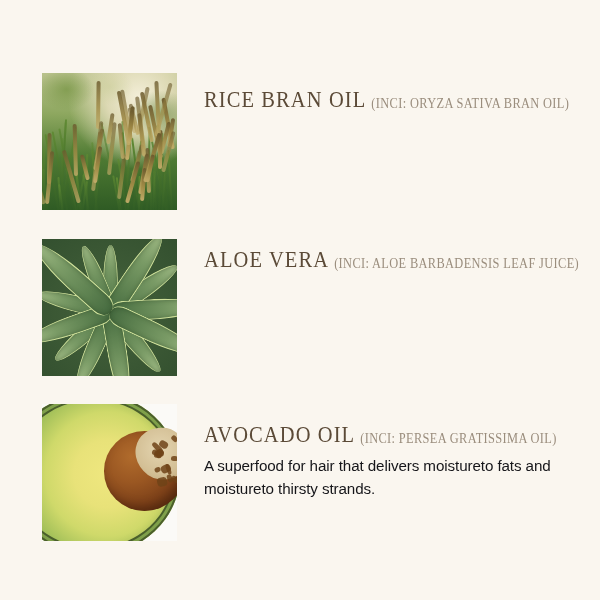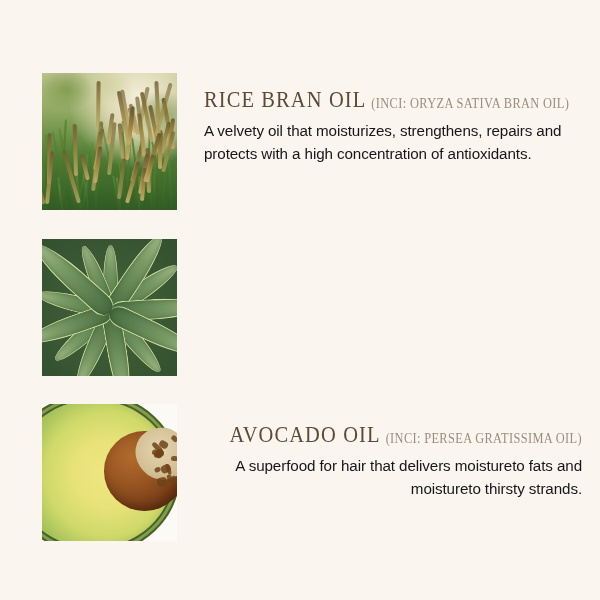--- a/index.html
+++ b/index.html
@@ -17,21 +17,21 @@
   #row-2{top:404px;}
 
   .thumb{
     width:135px;height:137px;flex:0 0 135px;
     position:relative;overflow:hidden;
     background:#e9e4d8;
   }
 
   .copy{margin-left:27px;padding-top:18px;width:378px;}
   #row-1 .copy{padding-top:12px;}
-  #row-2 .copy{padding-top:22px;text-align:right;}
+  #row-2 .copy{padding-top:22px;}
 
   .headline{
     margin:0 0 6px 0;
     line-height:1.05;
     white-space:nowrap;
   }
   .title{
     font-family:"Liberation Serif", serif;
     font-weight:400;
     font-size:20.5px;
@@ -220,21 +220,20 @@
           <div class="spike" style="height: 36.7011px; left: 50.6596px; bottom: 26.8806px; transform: rotate(8.34259deg); opacity: 0.96;"></div>
           <div class="spike" style="height: 35.9656px; left: 79.1581px; bottom: 51.1095px; transform: rotate(-5.37049deg); opacity: 0.78;"></div>
           <div class="spike" style="height: 55.0756px; left: 85.0522px; bottom: 64.6958px; transform: rotate(-10.826deg); opacity: 0.86;"></div>
           <div class="spike" style="height: 32.6078px; left: 85.0973px; bottom: 67.0132px; transform: rotate(5.70127deg); opacity: 0.83;"></div>
         </div>
     </div>
     <div class="copy">
       <div class="headline">
         <span class="title">Rice Bran Oil</span><span class="inci">(INCI: Oryza Sativa Bran Oil)</span>
       </div>
-      <p class="desc">A velvety oil that moisturizes, strengthens, repairs and protects with a high concentration of antioxidants.</p>
     </div>
   </div>
 
   <div class="row" id="row-1">
     <div class="thumb">
       <div class="aloe-bg"></div>
       <div id="aloe-leaves">
           <div class="leaf" style="transform: rotate(0deg) scale(0.78); z-index: 8;"></div>
           <div class="leaf" style="transform: rotate(33.5108deg) scale(1.06); z-index: 11;"></div>
           <div class="leaf" style="transform: rotate(55.5218deg) scale(0.94); z-index: 9;"></div>
@@ -245,20 +244,23 @@
           <div class="leaf" style="transform: rotate(203.682deg) scale(0.93); z-index: 9;"></div>
           <div class="leaf" style="transform: rotate(228.892deg) scale(0.85); z-index: 8;"></div>
           <div class="leaf" style="transform: rotate(250.872deg) scale(1.01); z-index: 10;"></div>
           <div class="leaf" style="transform: rotate(283.627deg) scale(0.88); z-index: 9;"></div>
           <div class="leaf" style="transform: rotate(311.812deg) scale(1.16); z-index: 12;"></div>
           <div class="leaf" style="transform: rotate(337.673deg) scale(0.83); z-index: 8;"></div>
         </div>
       <div class="aloe-core"></div>
     </div>
     <div class="copy">
+      <div class="headline">
+        <span class="title">Aloe Vera</span><span class="inci">(INCI: Aloe Barbadensis Leaf Juice)</span>
+      </div>
     </div>
   </div>
 
   <div class="row" id="row-2">
     <div class="thumb">
       <div class="avo-bg"></div>
       <div class="avo-body"></div>
       <div class="avo-skin"></div>
       <div class="avo-skin2"></div>
       <div class="pit">

